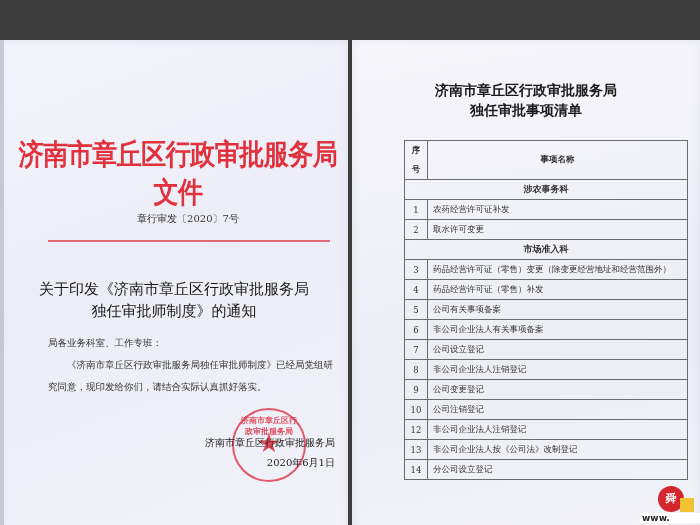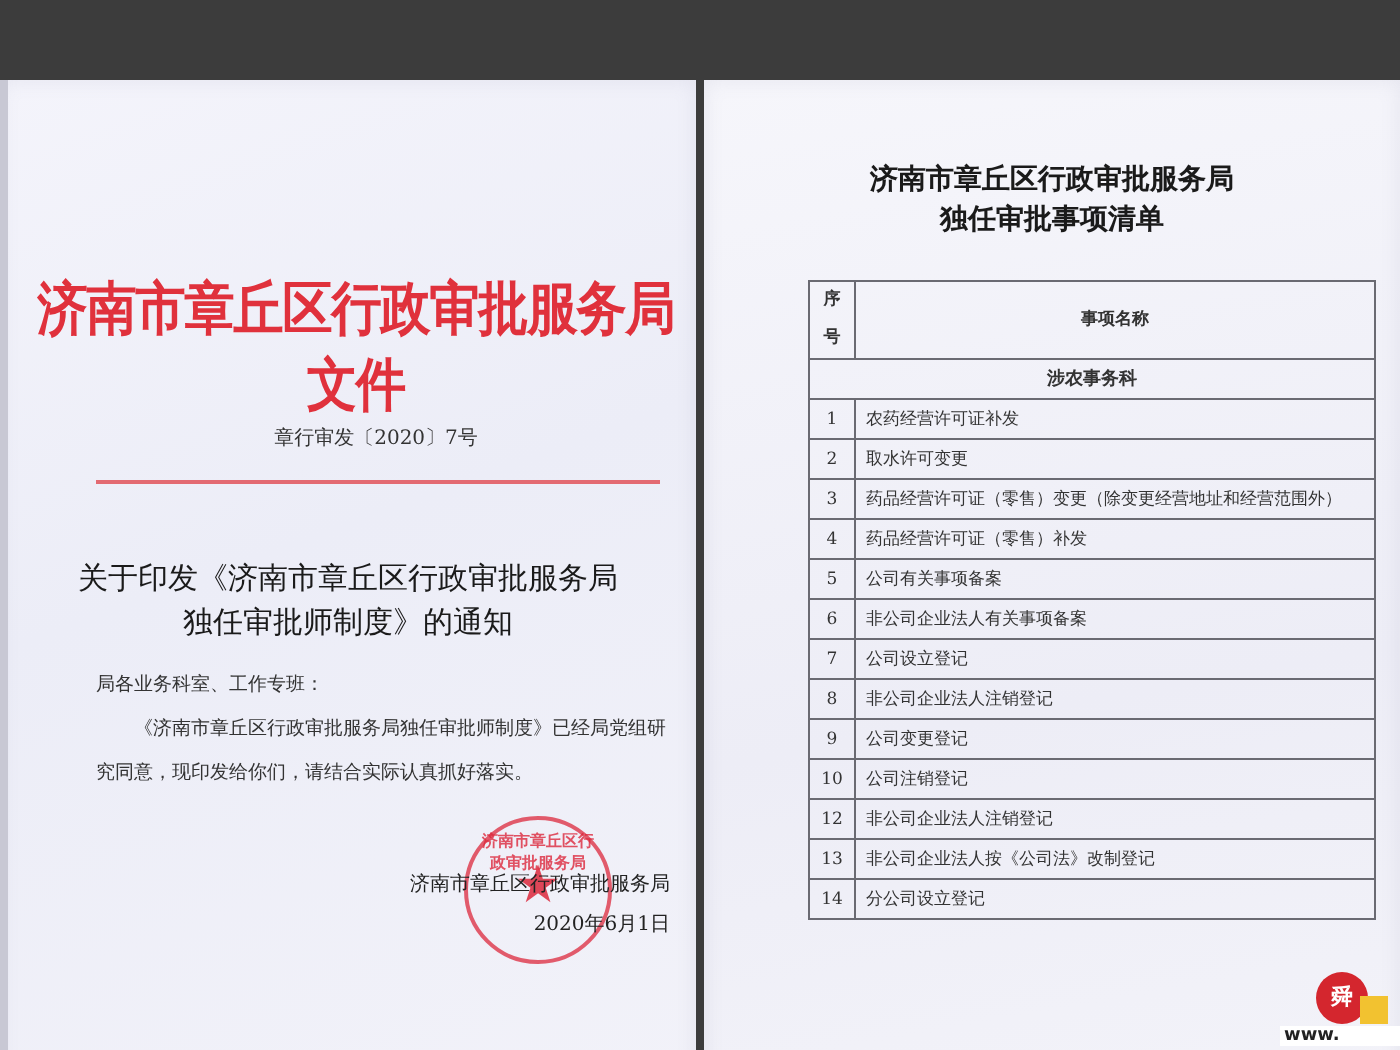--- a/index.html
+++ b/index.html
@@ -131,20 +131,23 @@
       <td colspan="2">涉农事务科</td>
     </tr>
     <tr>
       <td class="col-no">1</td>
       <td>农药经营许可证补发</td>
     </tr>
     <tr>
       <td class="col-no">2</td>
       <td>取水许可变更</td>
     </tr>
+    <tr class="section-row">
+      <td colspan="2">市场准入科</td>
+    </tr>
     <tr>
       <td class="col-no">3</td>
       <td>药品经营许可证（零售）变更（除变更经营地址和经营范围外）</td>
     </tr>
     <tr>
       <td class="col-no">4</td>
       <td>药品经营许可证（零售）补发</td>
     </tr>
     <tr>
       <td class="col-no">5</td>

